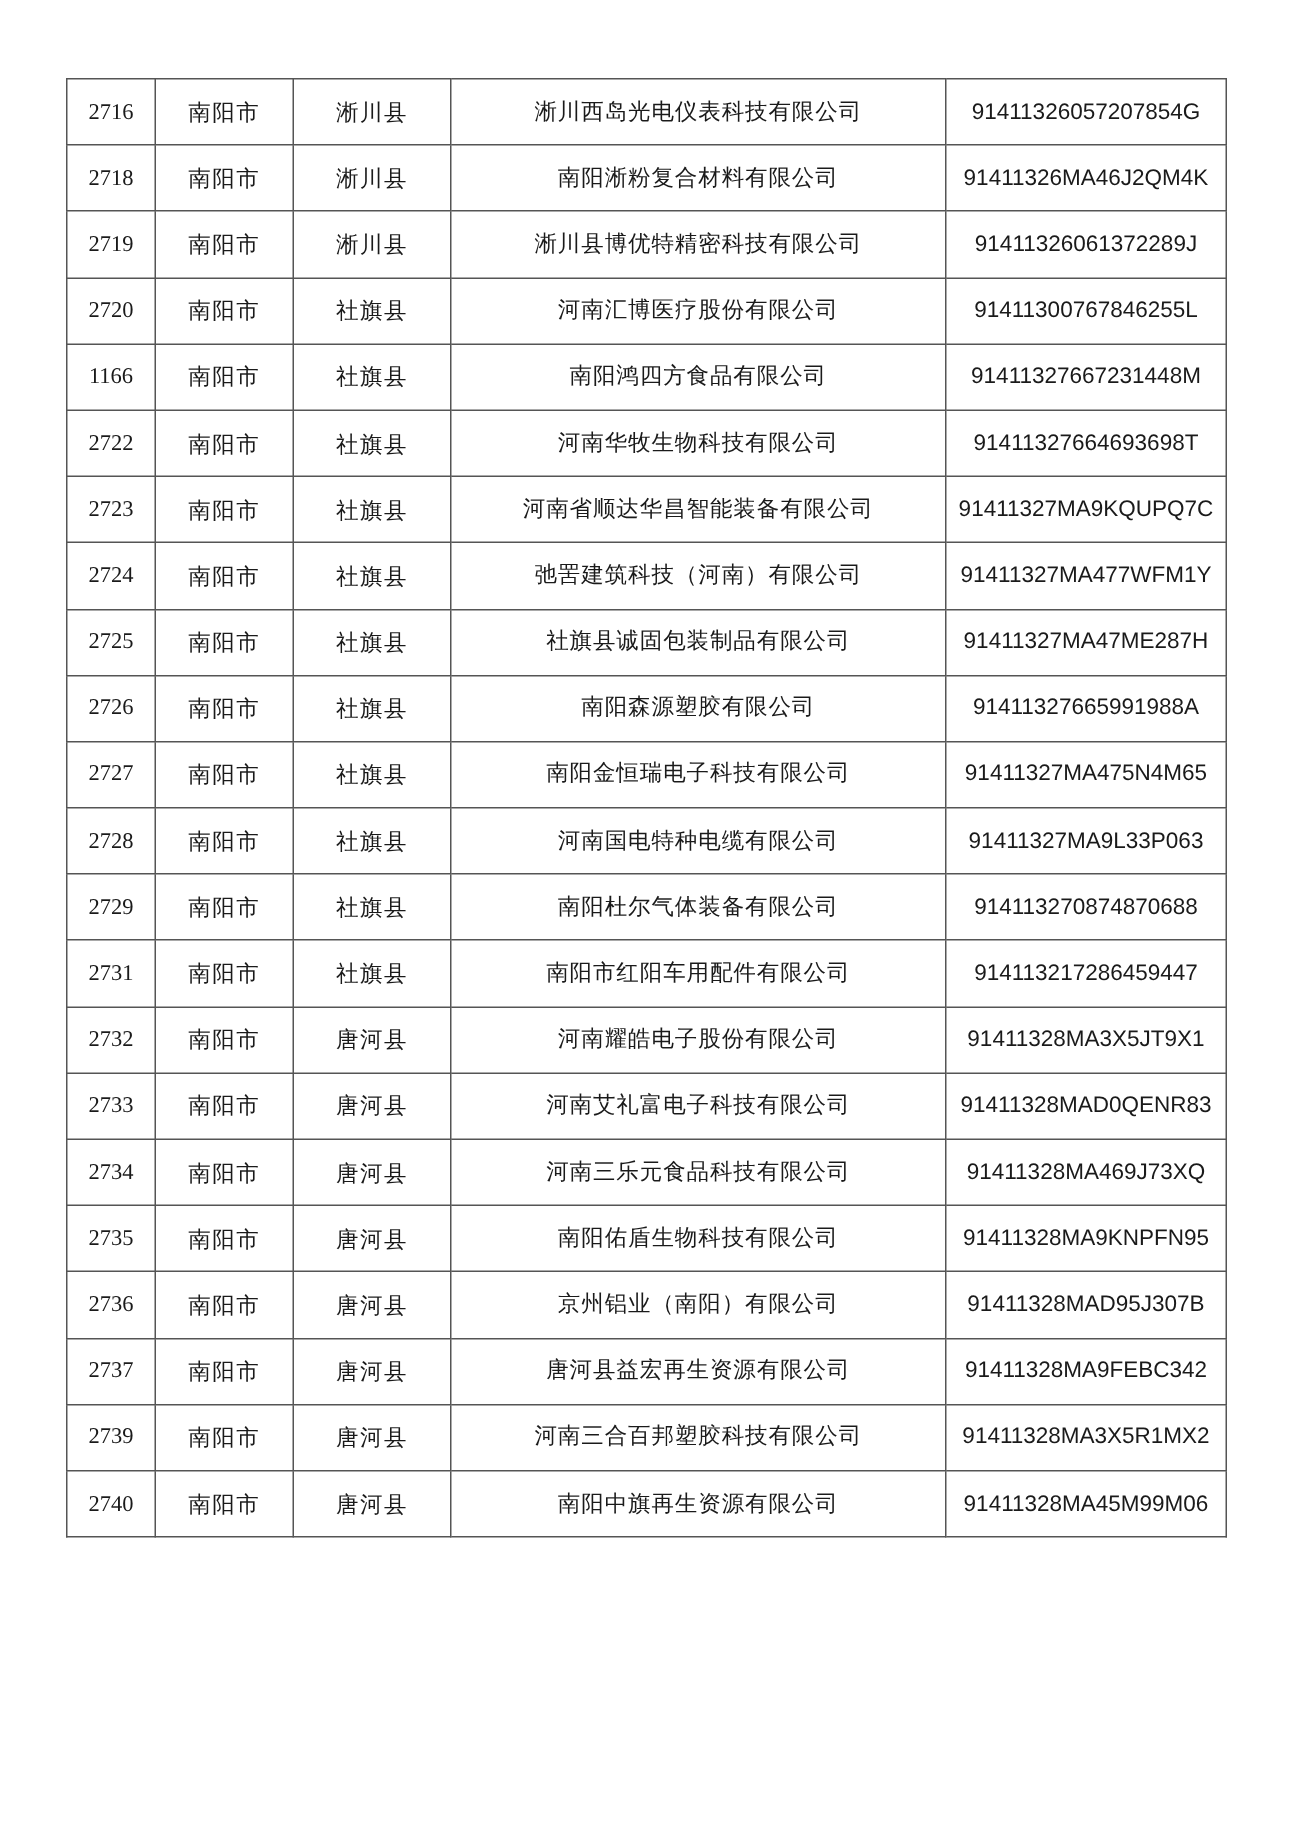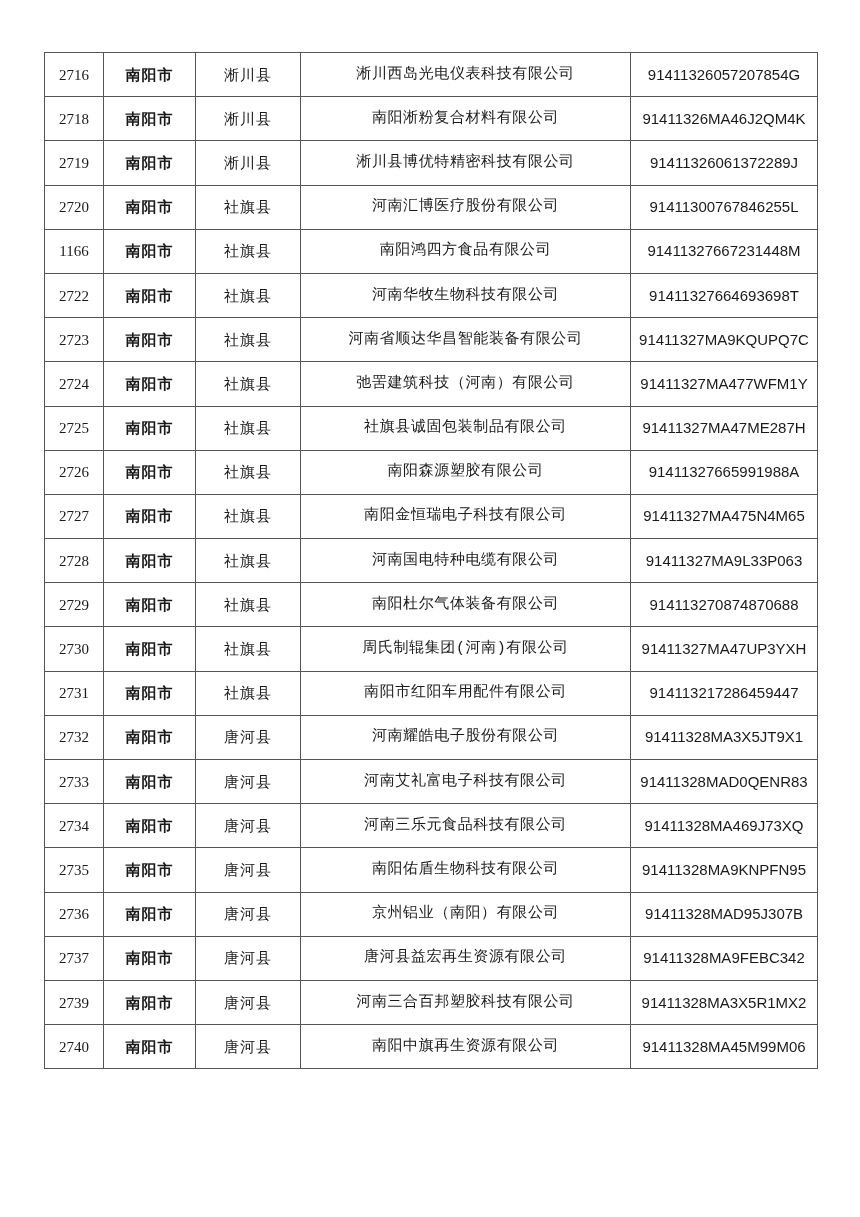--- a/index.html
+++ b/index.html
@@ -33,23 +33,23 @@
       vertical-align: middle;
       font-size: 15px;
       line-height: 20px;
       overflow: hidden;
     }
     td.c-num {
       width: 58px;
       font-family: "Liberation Serif", serif;
       font-size: 15.5px;
     }
-    td.c-city { width: 91px; font-family: "DejaVu Serif", serif; font-size: 14.5px; letter-spacing: 1px; font-weight: bold; }
+    td.c-city { width: 91px; font-family: "DejaVu Serif", serif; font-size: 14.5px; letter-spacing: 1px; }
     td.c-county { width: 104px; font-family: "DejaVu Serif", serif; font-size: 14.5px; letter-spacing: 1px; }
-    td.c-name { width: 329px; font-family: Liberation Mono, monospace; font-size: 14.5px; letter-spacing: 0.6px; margin-top: 37px; }
+    td.c-name { width: 329px; font-family: Liberation Sans, sans-serif; font-size: 14.5px; letter-spacing: 0.6px; margin-top: 37px; }
     td.c-code {
       width: 186px;
       font-family: Liberation Sans, sans-serif;
       font-size: 15.5px;
       word-break: break-all;
       padding: 0 6px;
     }
     td.c-code.wrap {
       line-height: 21px;
     }
@@ -145,27 +145,20 @@
         <td class="c-code">91411327MA9L33P063</td>
       </tr>
       <tr>
         <td class="c-num">2729</td>
         <td class="c-city">南阳市</td>
         <td class="c-county">社旗县</td>
         <td class="c-name">南阳杜尔气体装备有限公司</td>
         <td class="c-code">914113270874870688</td>
       </tr>
       <tr>
-        <td class="c-num">2730</td>
-        <td class="c-city">南阳市</td>
-        <td class="c-county">社旗县</td>
-        <td class="c-name">周氏制辊集团(河南)有限公司</td>
-        <td class="c-code">91411327MA47UP3YXH</td>
-      </tr>
-      <tr>
         <td class="c-num">2731</td>
         <td class="c-city">南阳市</td>
         <td class="c-county">社旗县</td>
         <td class="c-name">南阳市红阳车用配件有限公司</td>
         <td class="c-code">914113217286459447</td>
       </tr>
       <tr>
         <td class="c-num">2732</td>
         <td class="c-city">南阳市</td>
         <td class="c-county">唐河县</td>

